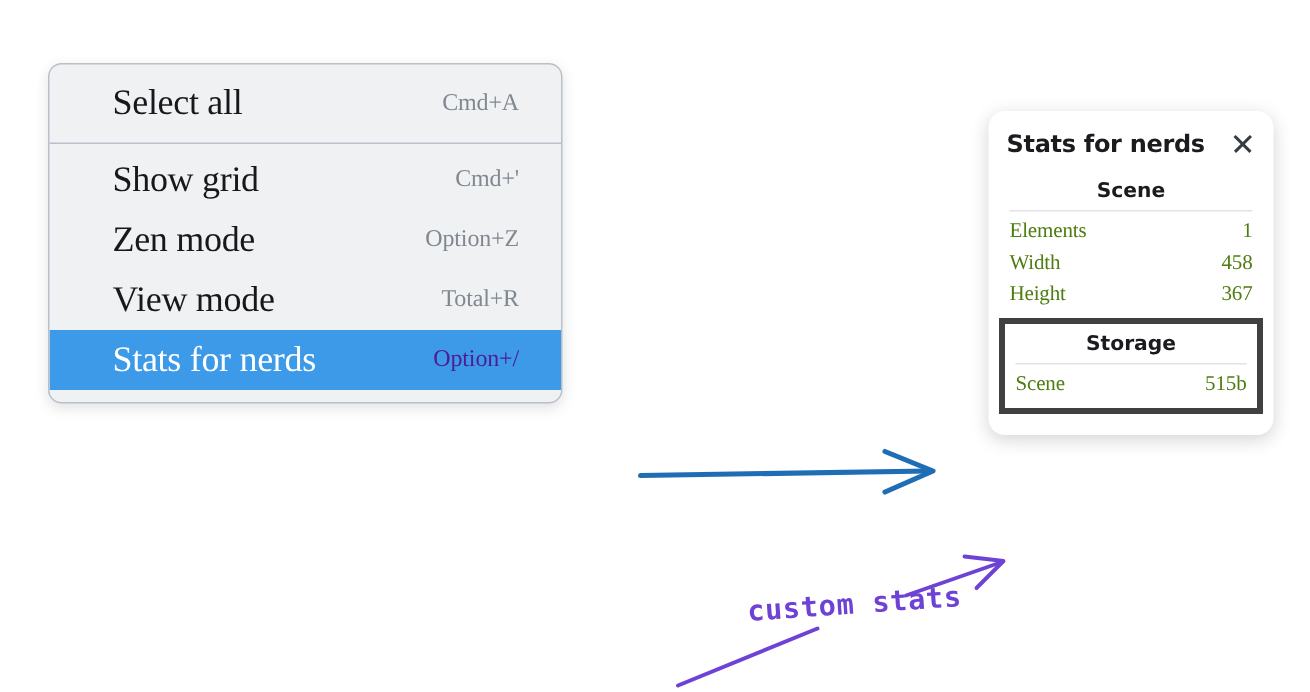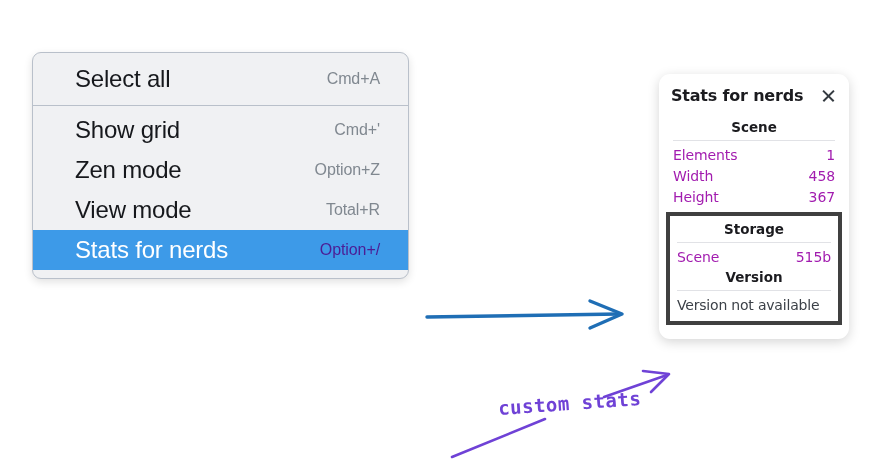--- a/index.html
+++ b/index.html
@@ -13,29 +13,30 @@
     position: relative;
     overflow: hidden;
     font-family: "Liberation Sans", sans-serif;
     -webkit-font-smoothing: antialiased;
   }
 
   
   #context-menu {
     position: absolute;
     left: 32px;
-    top: 52px;
-    width: 377px;
+    top: 42px;
+    width: 343px;
     background: #f0f1f3;
     border: 1px solid #b9c0ca;
     border-radius: 9px;
     box-shadow: 0 3px 9px rgba(0,0,0,0.12);
     overflow: hidden;
     padding: 6px 0 8px 0;
     box-sizing: border-box;
+    font-family: Liberation Serif, serif;
   }
   .menu-group { padding: 0; }
   .menu-sep {
     height: 1px;
     background: #b9c0ca;
     margin: 6px 0 0 0;
   }
   .menu-item {
     display: flex;
     align-items: center;
@@ -115,22 +116,23 @@
   .sec-divider {
     height: 1px;
     background: #e1e2e6;
     margin: 0 2px 3px 2px;
   }
   .stat-row {
     display: flex;
     justify-content: space-between;
     align-items: baseline;
     font-size: 14px;
-    color: #a21caf;
+    color: #4d7c0f;
     padding: 2.5px 2px;
+    font-family: Liberation Serif, serif;
   }
   .stat-row .k { letter-spacing: -0.1px; }
   .stat-row .v { letter-spacing: -0.1px; }
   .single-line {
     font-size: 14px;
     color: #3c4148;
     padding: 3px 2px;
     letter-spacing: -0.2px;
   }
   
@@ -223,25 +225,20 @@
   <div id="annot-box">
     <div>
       <div class="sec-title">Storage</div>
       <div class="sec-divider"></div>
       <div class="stat-row">
         <span class="k">Scene</span>
         <span class="v">515b</span>
       </div>
     </div>
 
-    <div>
-      <div class="sec-title">Version</div>
-      <div class="sec-divider"></div>
-      <div class="single-line">Version not available</div>
-    </div>
   </div>
 
 </div>
 
 <svg id="annotations" viewBox="0 0 873 461">
 
   <g>
     <path d="M427 317 L619 314" stroke="#1f6eb5" stroke-width="3.4" fill="none" stroke-linecap="round"></path>
     <path d="M590 301 L622 314 L590 328" stroke="#1f6eb5" stroke-width="3.4" fill="none" stroke-linecap="round" stroke-linejoin="round"></path>
   </g>

